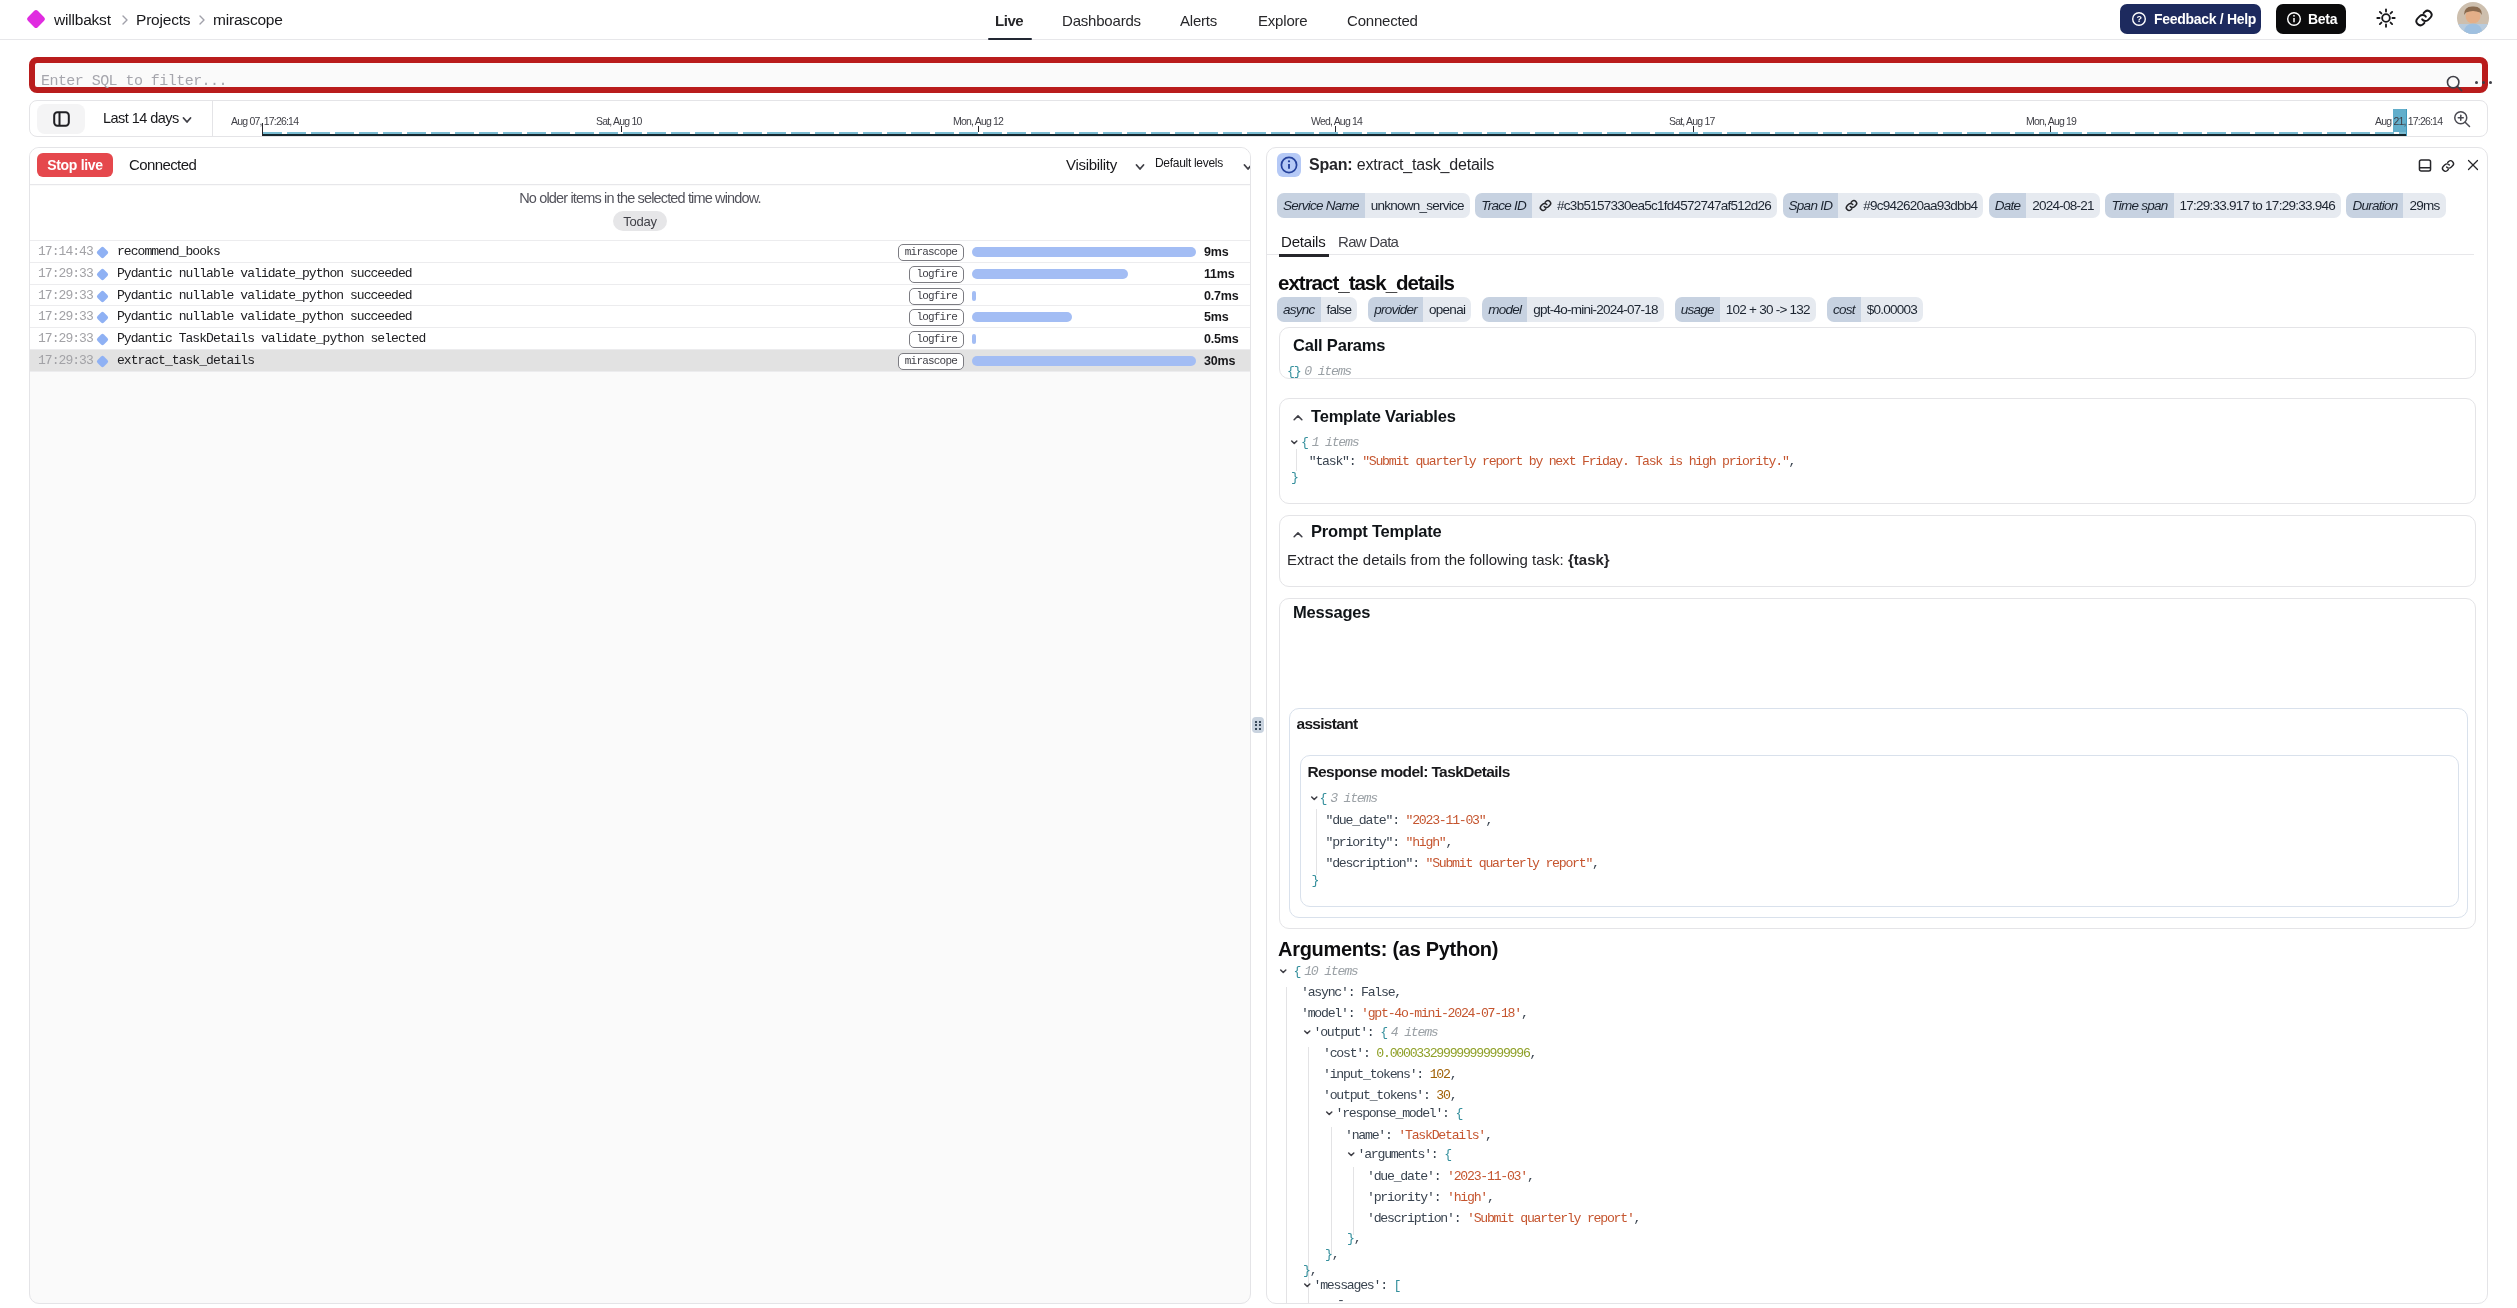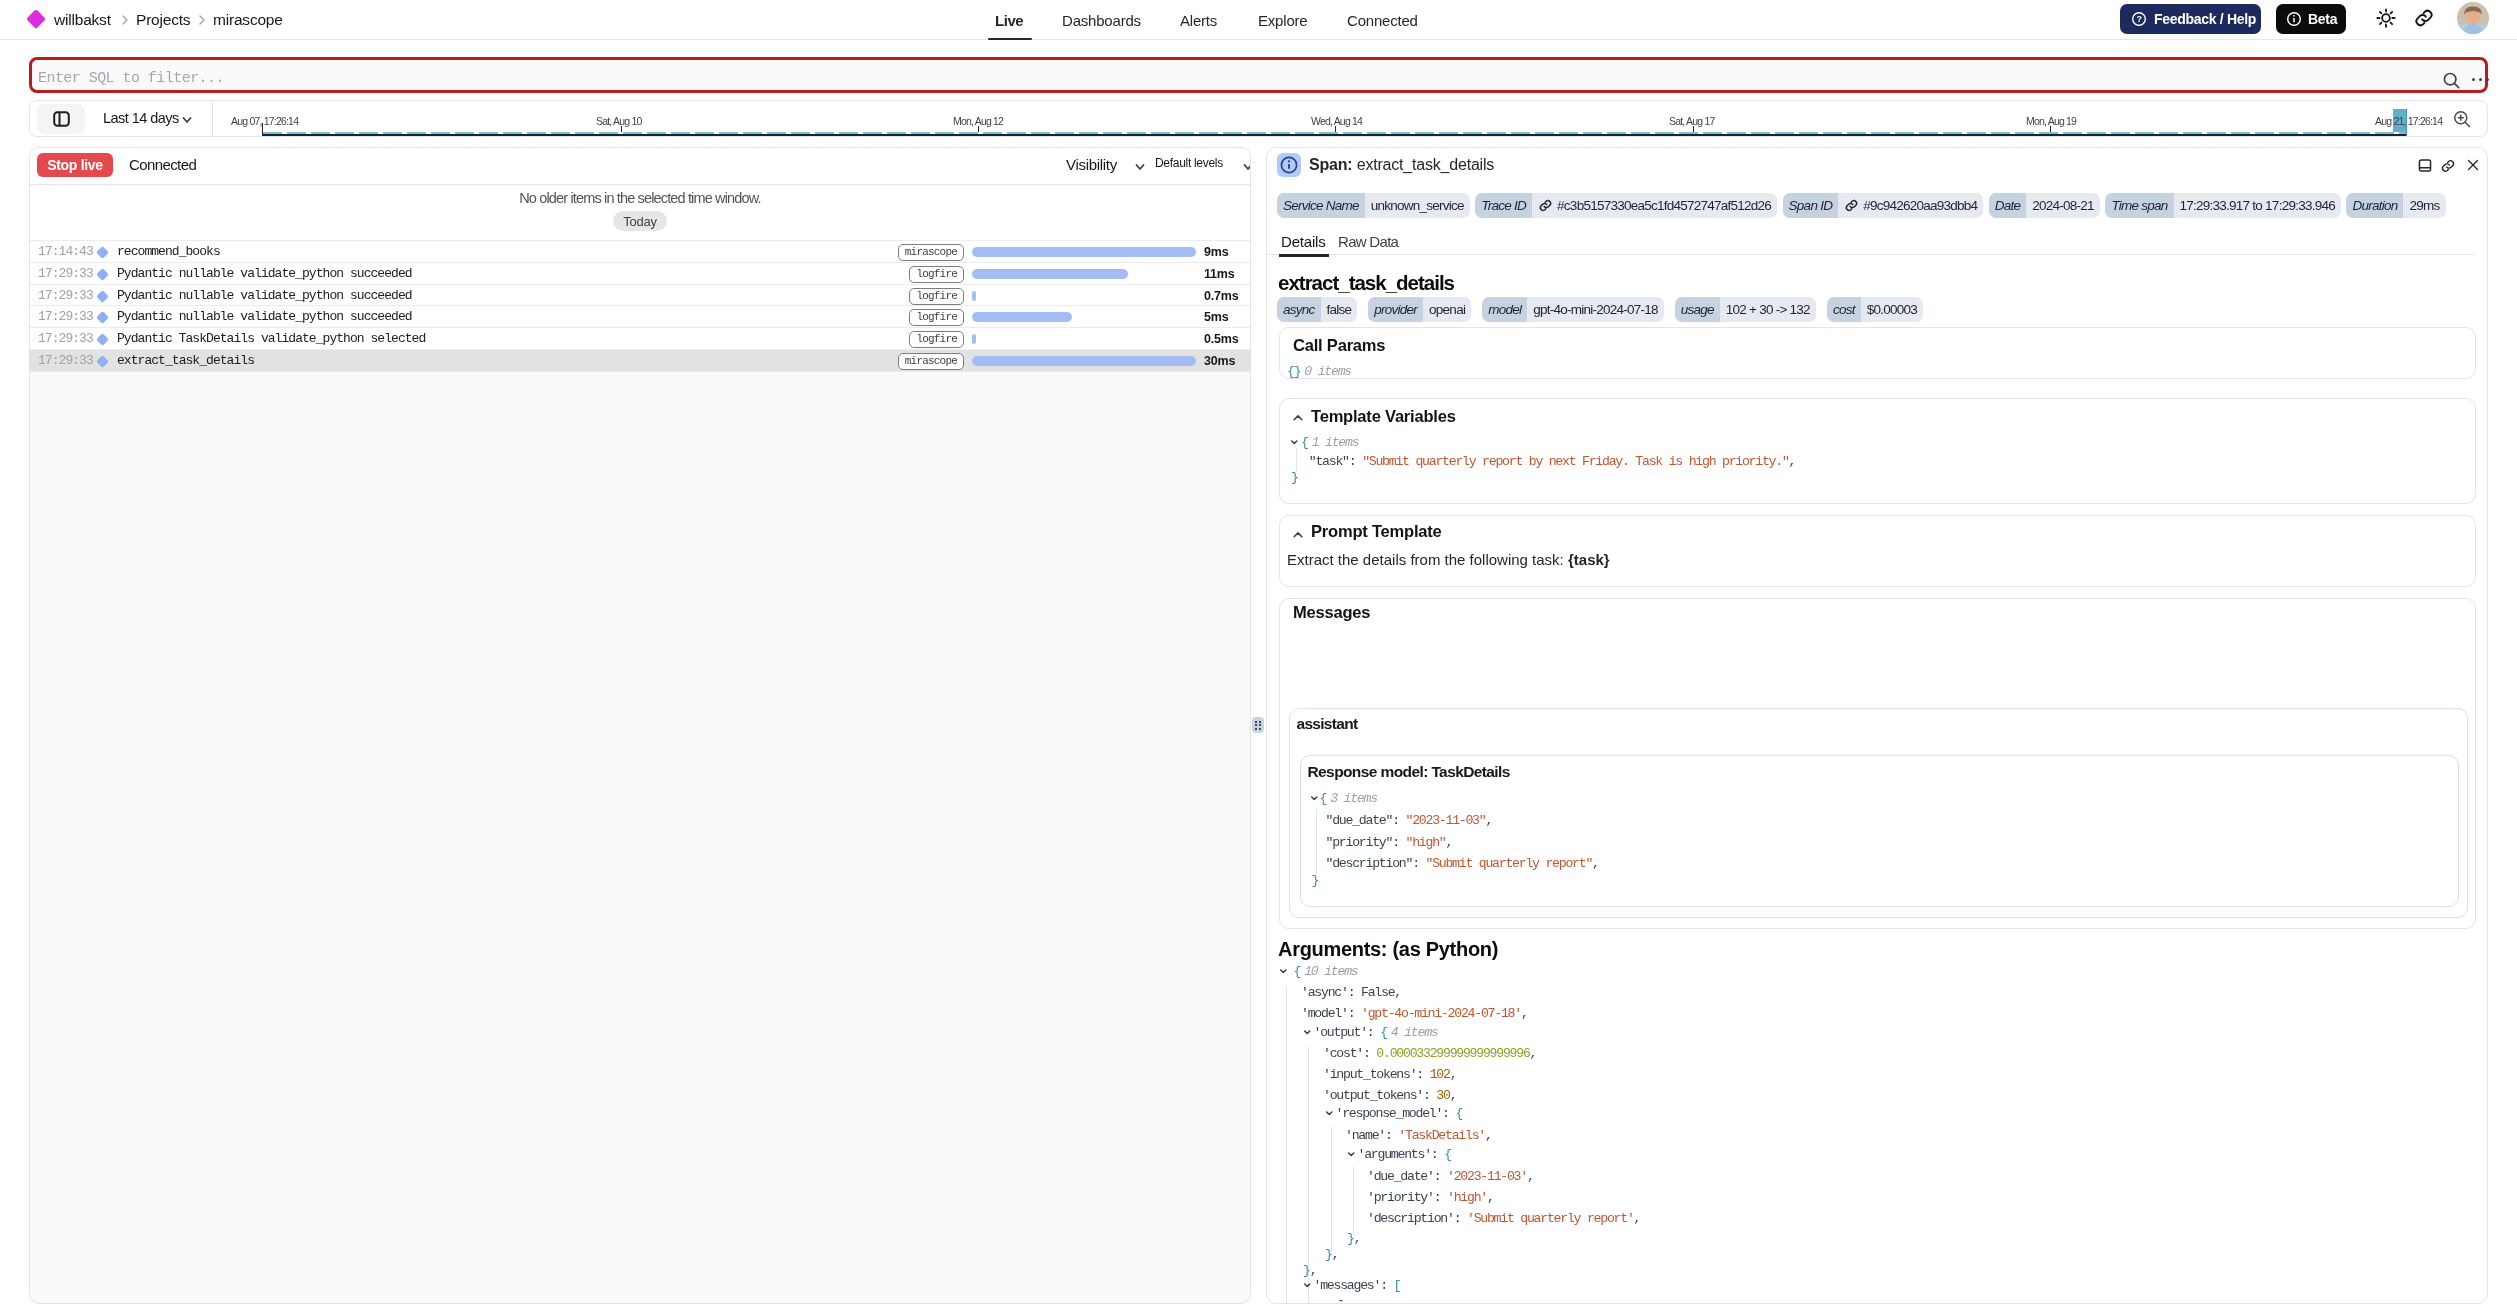--- a/index.html
+++ b/index.html
@@ -3,21 +3,21 @@
 <meta charset="utf-8">
 <style>
 * { margin:0; padding:0; box-sizing:border-box; }
 html,body { width:2517px; height:1308px; background:#fff; font-family:"Liberation Sans",sans-serif; overflow:hidden; position:relative; }
 .abs { position:absolute; }
 .mono { font-family:"Liberation Mono",monospace; }
 .nav { position:absolute; left:0; top:0; width:2517px; height:40px; background:#fff; border-bottom:1px solid #e7e7ea; }
 .crumb { position:absolute; top:0; height:40px; display:flex; align-items:center; font-size:15.5px; color:#18181b; letter-spacing:-0.2px; }
 .navlink { position:absolute; top:0; height:40px; display:flex; align-items:center; font-size:15px; color:#27272a; letter-spacing:-0.2px; }
 .btn { position:absolute; top:4px; height:30px; border-radius:7px; display:flex; align-items:center; color:#fff; font-size:14px; font-weight:bold; letter-spacing:-0.3px; }
-.sqlbar { position:absolute; left:29px; top:57px; width:2459px; height:36px; background:#fafafa; border:3px solid #b91c1c; border-radius:8px; }
+.sqlbar { position:absolute; left:29px; top:57px; width:2459px; height:36px; background:#fafafa; border:6px solid #b91c1c; border-radius:8px; }
 .timebar { position:absolute; left:29px; top:100px; width:2459px; height:37px; background:#fff; border:1px solid #e4e4e7; border-radius:8px; }
 .tlabel { position:absolute; top:0; font-size:10.5px; color:#3f3f46; letter-spacing:-0.8px; }
 .tick { position:absolute; width:1px; background:#26262b; }
 .lpanel { position:absolute; left:29px; top:147px; width:1222px; height:1157px; background:#fafafa; border:1px solid #e4e4e7; border-radius:10px; overflow:hidden; }
 .rpanel { position:absolute; left:1266px; top:147px; width:1222px; height:1157px; background:#fff; border:1px solid #e4e4e7; border-radius:10px; overflow:hidden; }
 .row { position:absolute; left:0; width:1220px; height:22px; background:#fff; border-top:1px solid #ececee; }
 .rtime { position:absolute; left:8px; top:3px; font-size:13px; letter-spacing:-0.95px; color:#a2a2a6; }
 .rdia { position:absolute; left:68px; top:7px; width:9px; height:9px; background:#8fb1f4; border-radius:2px; transform:rotate(45deg); }
 .rname { position:absolute; left:87px; top:3px; font-size:13px; letter-spacing:-0.95px; color:#202023; }
 .rtag { position:absolute; top:2.5px; height:17px; border:1.4px solid #7c7c82; border-radius:5px; font-family:"Liberation Mono",monospace; font-size:11px; letter-spacing:-0.8px; color:#3f3f46; display:flex; align-items:center; padding:0 6px; background:#fff; }

